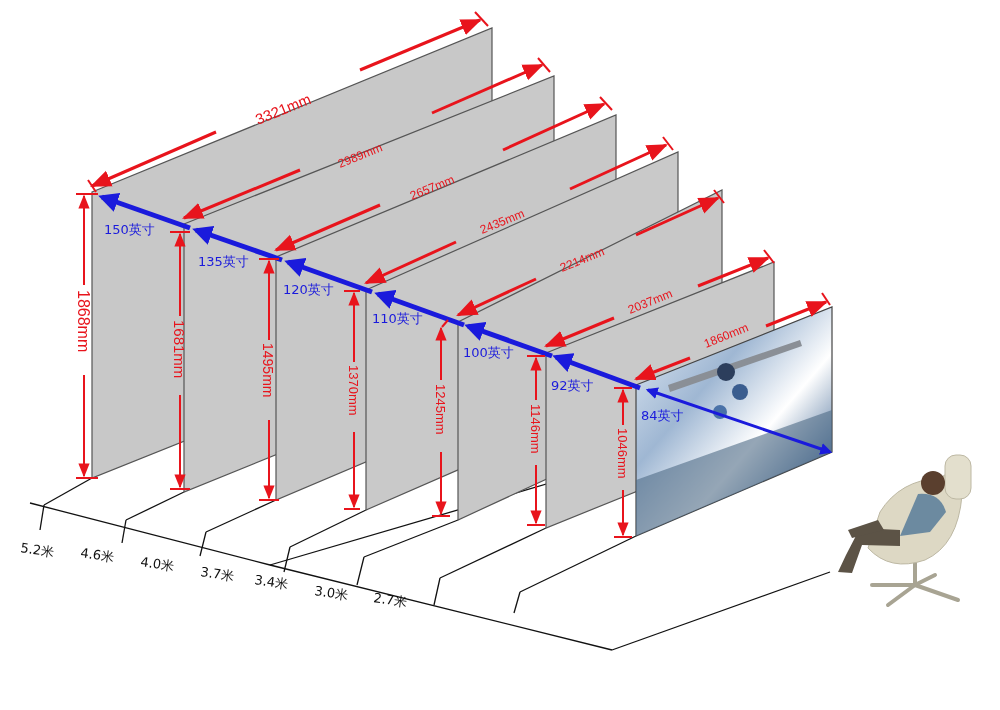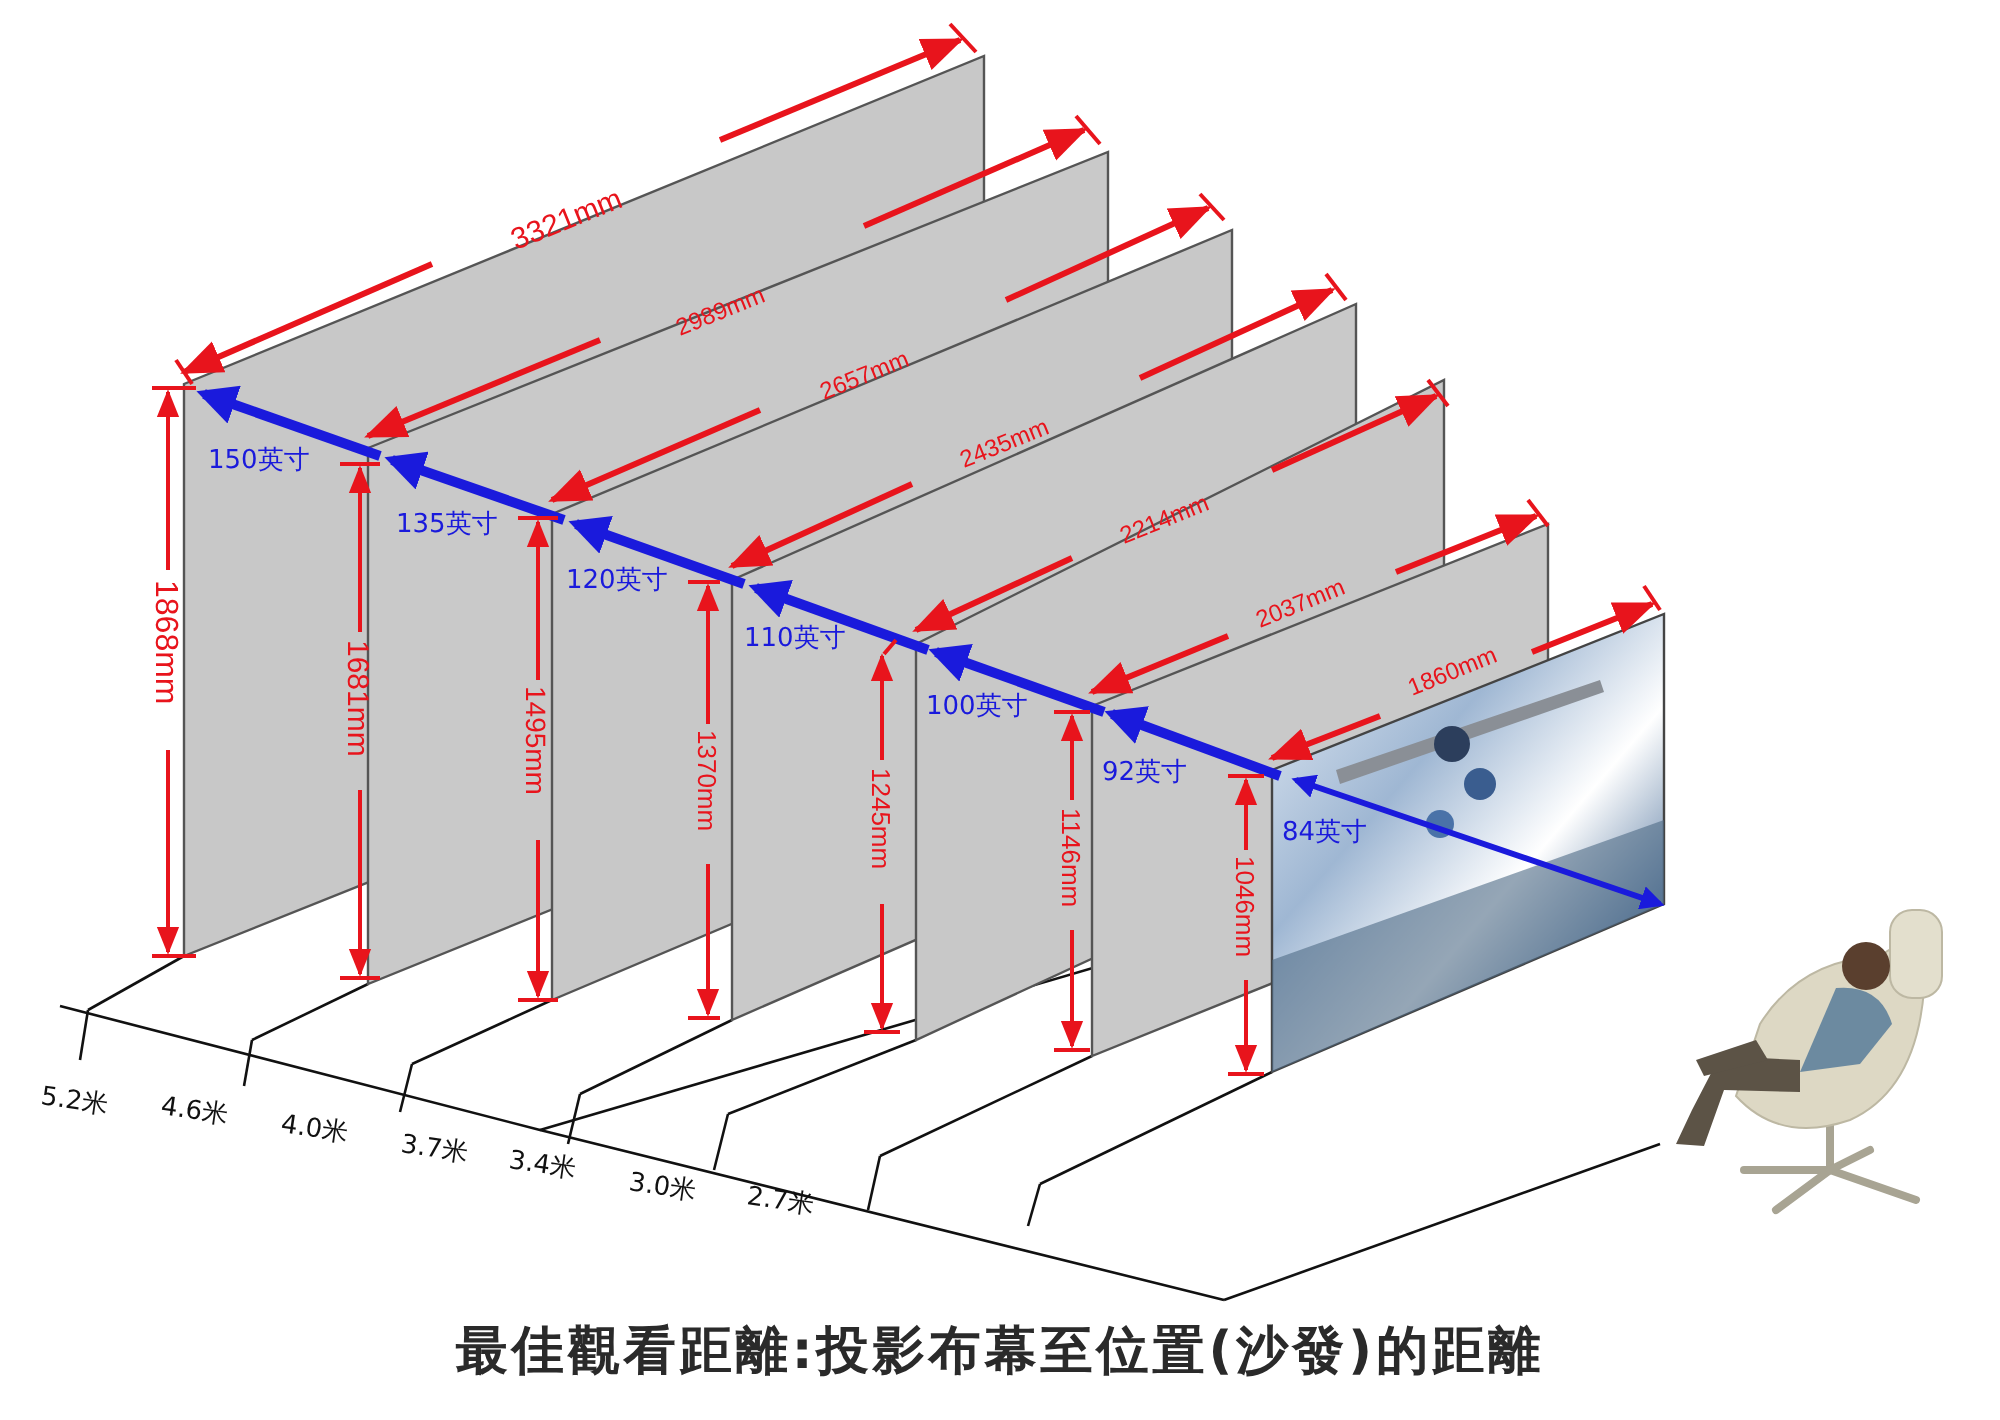--- a/index.html
+++ b/index.html
@@ -217,14 +217,13 @@
 
     <rect x="945" y="455" width="26" height="44" rx="11" fill="#e3dfcd" stroke="#bdb8a3"></rect>
 
     <circle cx="933" cy="483" r="12" fill="#5a3f2e"></circle>
     <path d="M918,494 Q940,492 946,512 L930,532 L900,536 Z" fill="#6c8aa0"></path>
     <path d="M900,530 L860,528 L846,555 L838,572 L852,573 L862,545 L900,546 Z" fill="#5c5346"></path>
     <path d="M878,520 L848,530 L852,538 L884,530 Z" fill="#5c5346"></path>
   </g>
 </svg>
 
-<div id="caption">最佳觀看距離:投影布幕至位置(沙發)的距離</div>
 </div>
 
 </body></html>

